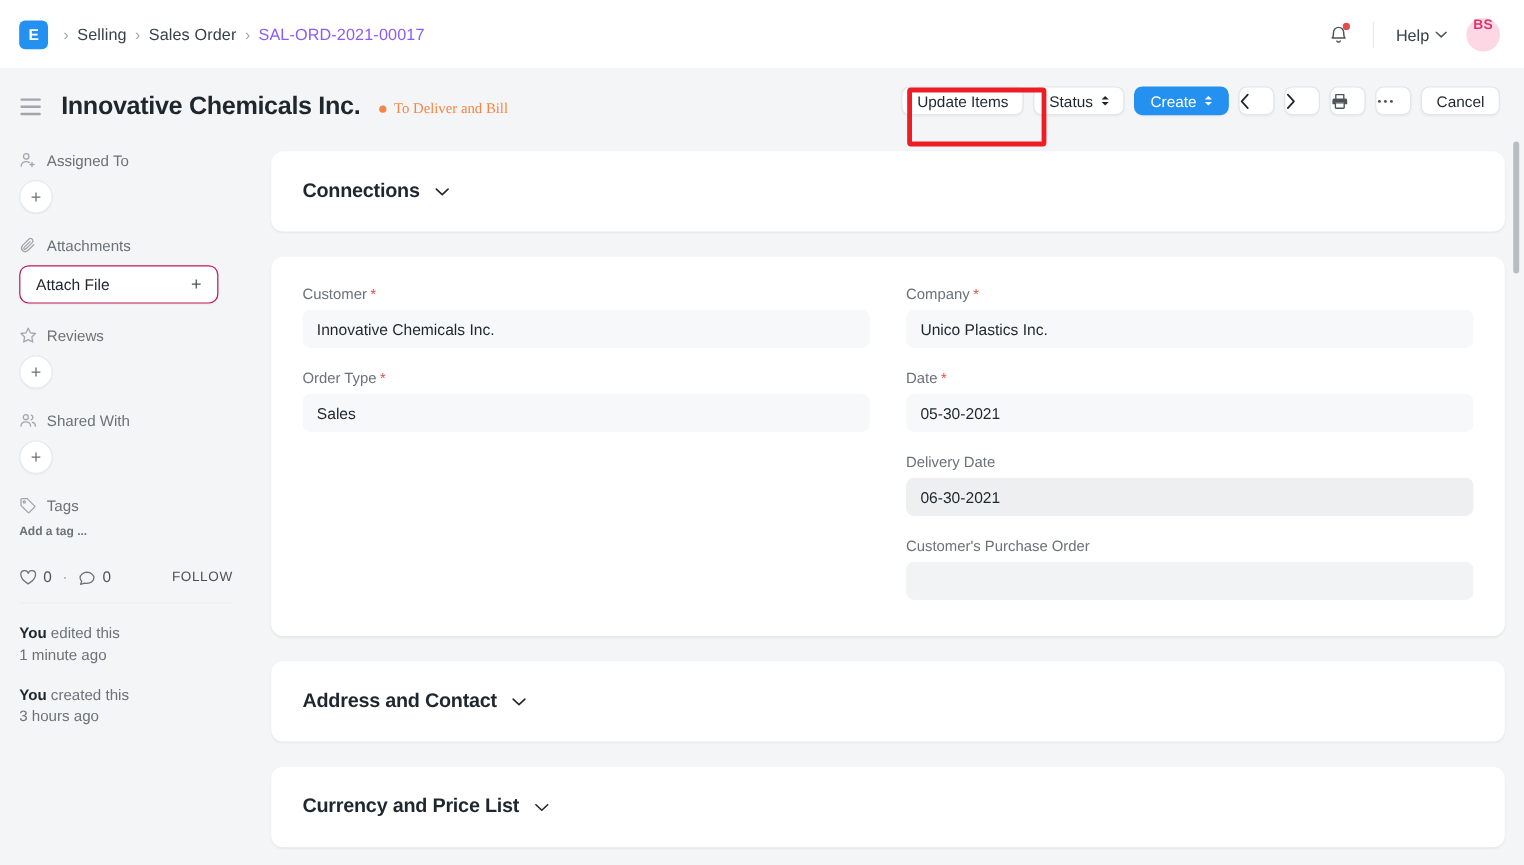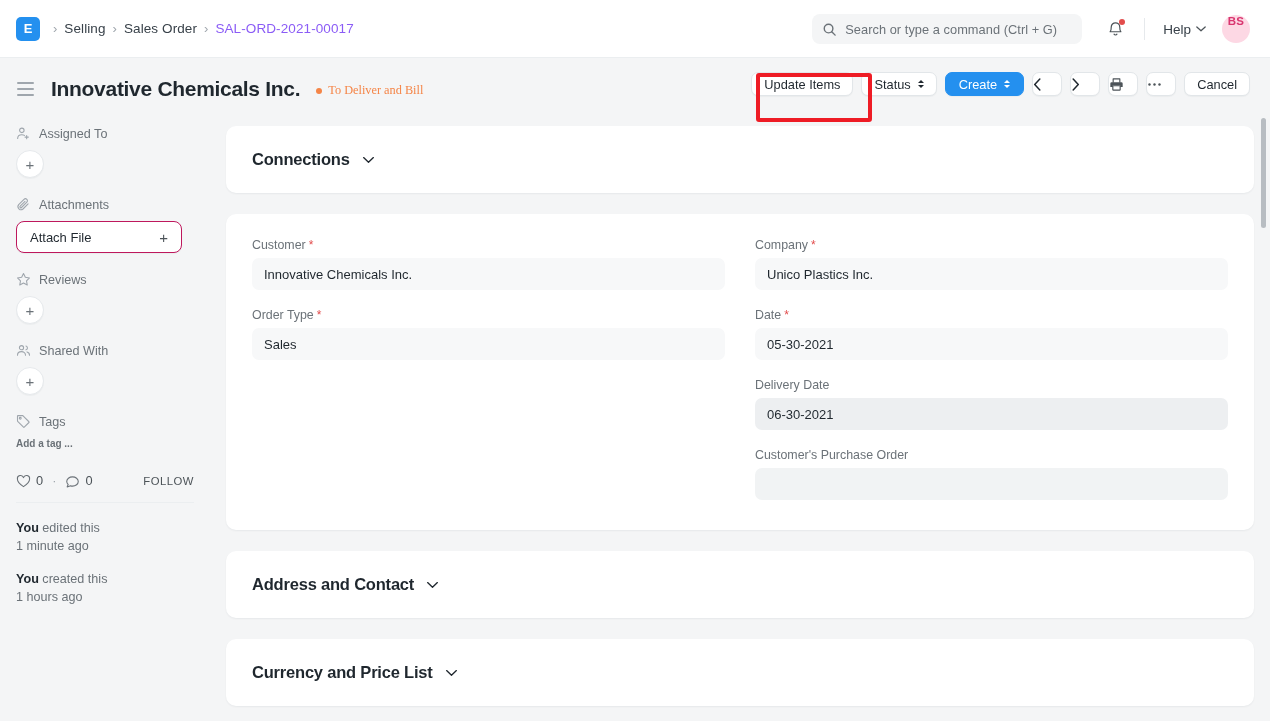--- a/index.html
+++ b/index.html
@@ -227,27 +227,20 @@
   <div class="breadcrumb">
     <span class="bc-sep">›</span>
     <span class="bc-item">Selling</span>
     <span class="bc-sep">›</span>
     <span class="bc-item">Sales Order</span>
     <span class="bc-sep">›</span>
     <span class="bc-item current">SAL-ORD-2021-00017</span>
   </div>
 
   <div class="nav-right">
-    <div class="searchbox">
-      <svg class="s-ico" viewBox="0 0 16 16" fill="none" stroke="#6b7278" stroke-width="1.5">
-        <circle cx="7" cy="7" r="4.6"></circle>
-          <line x1="10.4" y1="10.4" x2="14" y2="14" stroke-linecap="round"></line>
-      </svg>
-      <span>Search or type a command (Ctrl + G)</span>
-    </div>
 
     <div class="bell-wrap">
       <svg width="17" height="18" viewBox="0 0 20 21" fill="none" stroke="#4c5358" stroke-width="1.4" stroke-linecap="round" stroke-linejoin="round">
         <path d="M5 8.2a5 5 0 0 1 10 0c0 4.2 1.3 5.5 1.3 5.5H3.7S5 12.4 5 8.2z"></path>
         <path d="M8.3 16.6a2 2 0 0 0 3.4 0"></path>
       </svg>
       <span class="bell-dot"></span>
     </div>
 
     <div class="nav-divider"></div>
@@ -417,21 +410,21 @@
 
   <div class="sb-rule"></div>
 
   <div class="log-entry">
     <b>You</b><span> edited this</span><br>
     <span>1 minute ago</span>
   </div>
 
   <div class="log-entry">
     <b>You</b><span> created this</span><br>
-    <span>1 hours ago</span>
+    <span>3 hours ago</span>
   </div>
 </div>
 
 <div class="main">
 
   <div class="card">
     <div class="sec-head">
       <span>Connections</span>
       <svg class="chev" viewBox="0 0 14 9" fill="none" stroke="#1f272e" stroke-width="1.5" stroke-linecap="round" stroke-linejoin="round">
         <polyline points="1.5,1.8 7,7 12.5,1.8"></polyline>

